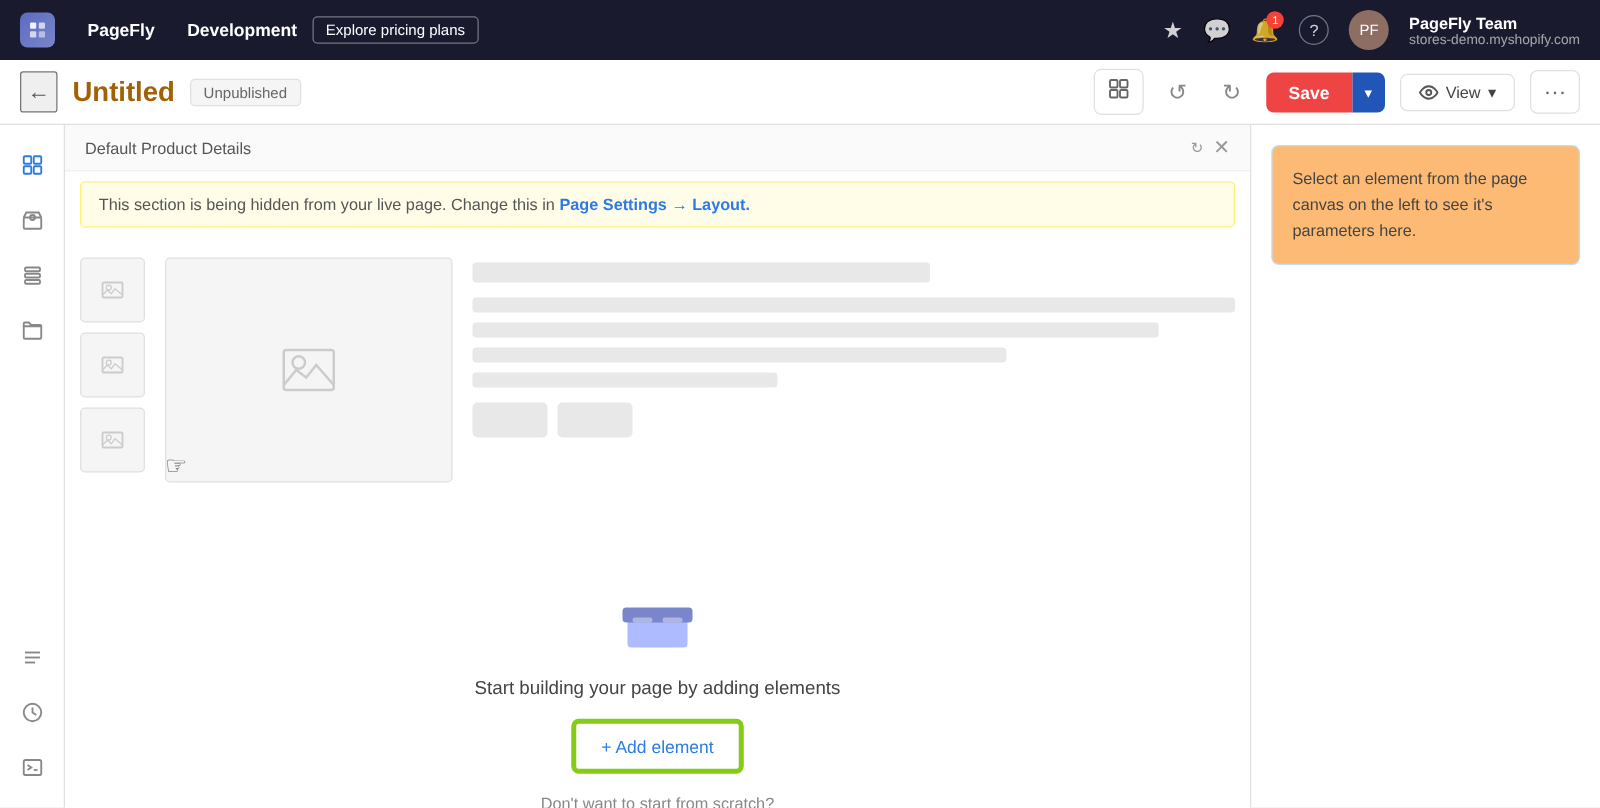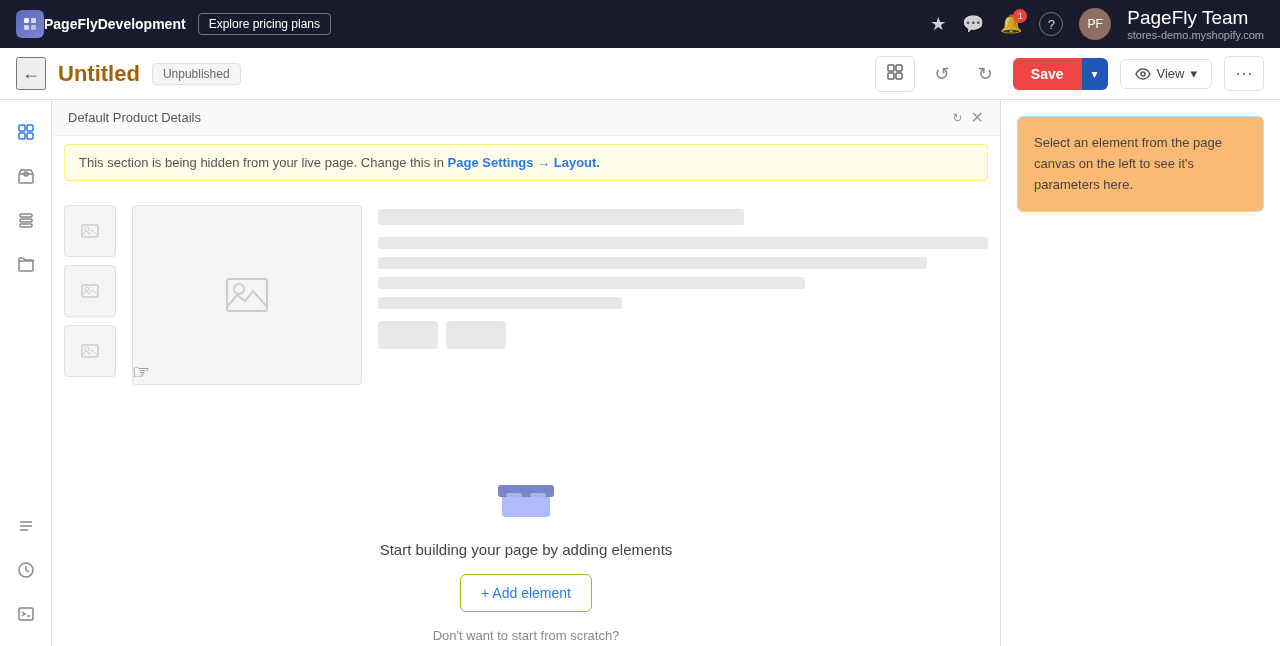--- a/index.html
+++ b/index.html
@@ -12,21 +12,21 @@
       display: flex;
       align-items: center;
       padding: 0 16px;
       gap: 12px;
       color: white;
       font-size: 13px;
     }
     .admin-bar-logo {
       display: flex;
       align-items: center;
-      gap: 0;
+      gap: 26px;
       font-weight: 600;
       font-size: 14px;
     }
     .logo-icon {
       width: 28px; height: 28px;
       background: linear-gradient(135deg, #5c6bc0, #7986cb);
       border-radius: 6px;
       display: flex; align-items: center; justify-content: center;
       font-size: 14px; color: white;
     }
@@ -63,21 +63,21 @@
     }
     .user-avatar {
       width: 32px; height: 32px;
       border-radius: 50%;
       background: #8d6e63;
       overflow: hidden;
       display: flex; align-items: center; justify-content: center;
       color: white; font-size: 12px;
     }
     .user-info { display: flex; flex-direction: column; }
-    .user-name { font-size: 19px; font-weight: 400; }
+    .user-name { font-size: 13px; font-weight: 700; }
     .user-store { font-size: 11px; color: rgba(255,255,255,0.6); }
 
     
     .editor-toolbar {
       height: 52px;
       background: white;
       border-bottom: 1px solid #e0e0e0;
       display: flex;
       align-items: center;
       padding: 0 16px;
@@ -319,21 +319,21 @@
       margin-bottom: 16px;
       position: relative;
     }
     .empty-title {
       font-size: 15px;
       color: #444;
       margin-bottom: 16px;
     }
     .add-element-btn {
       display: flex; align-items: center; gap: 6px;
-      border: 1px solid #84cc16;
+      border: 4px solid #84cc16;
       border-radius: 6px;
       padding: 10px 20px;
       font-size: 14px;
       color: #2c7be5;
       background: white;
       cursor: pointer;
       font-weight: 500;
     }
     .scratch-text {
       font-size: 13px;

